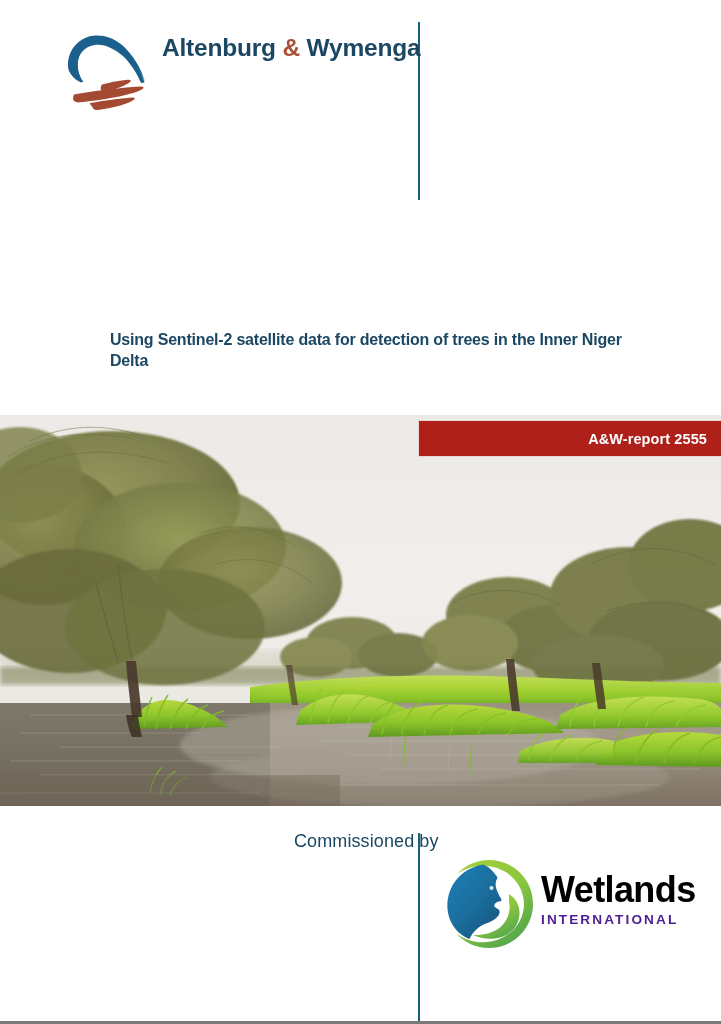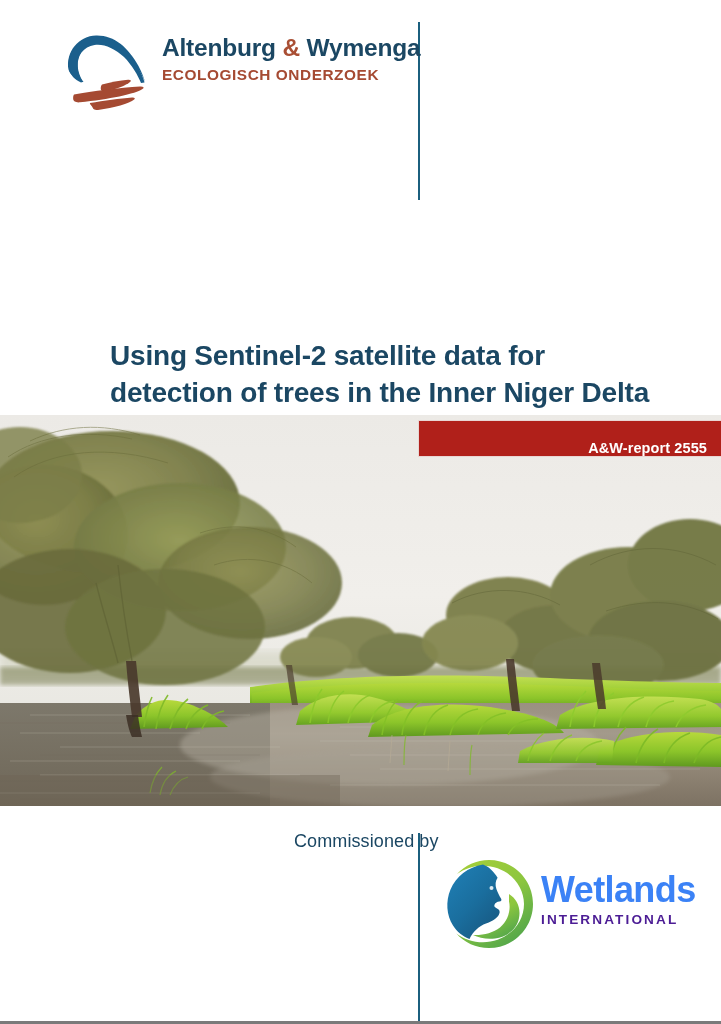--- a/index.html
+++ b/index.html
@@ -76,21 +76,21 @@
     white-space: nowrap;
     margin-top: 5px;
   }
 
   
   .doc-title {
     position: absolute;
     left: 110px;
     top: 318px;
     width: 540px;
-    font-size: 28px;
+    font-size: 16px;
     font-weight: bold;
     color: #1b4763;
     line-height: 1.33;
     letter-spacing: -0.2px;
   }
 
   
   .cover-photo {
     position: absolute;
     left: 0;
@@ -108,21 +108,21 @@
     left: 418px;
     top: 420px;
     width: 303px;
     height: 37px;
     background: #b0201a;
     border-top: 1px solid #e8d6d4;
     border-left: 1px solid #e8d6d4;
     border-bottom: 1px solid #e8d6d4;
     box-sizing: border-box;
     display: flex;
-    align-items: flex-end;
+    align-items: center;
     justify-content: flex-end;
   }
   .report-banner-label {
     color: #ffffff;
     font-size: 14.5px;
     font-weight: bold;
     letter-spacing: 0.1px;
     padding-right: 14px;
   }
 
@@ -152,21 +152,21 @@
     height: 92px;
   }
   .wi-text {
     position: absolute;
     left: 98px;
     top: 14px;
   }
   .wi-name {
     font-size: 36px;
     font-weight: bold;
-    color: #3b82f6;
+    color: #000000;
     letter-spacing: -0.6px;
     line-height: 1;
   }
   .wi-sub {
     font-size: 13.6px;
     font-weight: bold;
     color: #4c1d95;
     letter-spacing: 2.1px;
     margin-top: 4px;
   }
@@ -199,21 +199,20 @@
                  C74 64 46 69.5 18 72.3 C13.8 72.7 11.5 71.5 11.2 69.3
                  C11 67.3 11.2 65.6 12 64.5 Z" fill="#a54a32"></path>
         <path d="M28 73 C42 70.8 58 68.5 70 67.5 C72.8 67.3 73.6 68.4 72.2 69.6
                  C67.5 73.8 52 78 36 80 C32.8 80.4 31 79.4 30.6 77.6
                  C30.2 75.8 27.3 74.2 28 73 Z" fill="#a54a32"></path>
       </svg>
     </div>
 
     <div class="aw-text">
       <div class="aw-name"><span>Altenburg </span><span class="amp">&amp;</span><span> Wymenga</span></div>
-      <div class="aw-sub">ECOLOGISCH ONDERZOEK</div>
     </div>
   </div>
 
   <h1 class="doc-title">Using Sentinel-2 satellite data for detection of trees in the Inner Niger Delta</h1>
 
   <div class="cover-photo">
     <svg class="photo-svg" viewBox="0 0 721 391" xmlns="http://www.w3.org/2000/svg" preserveAspectRatio="none">
       <defs>
         <linearGradient id="skyGrad" x1="0" y1="0" x2="0" y2="1">
           <stop offset="0%" stop-color="#eceae6"></stop>

